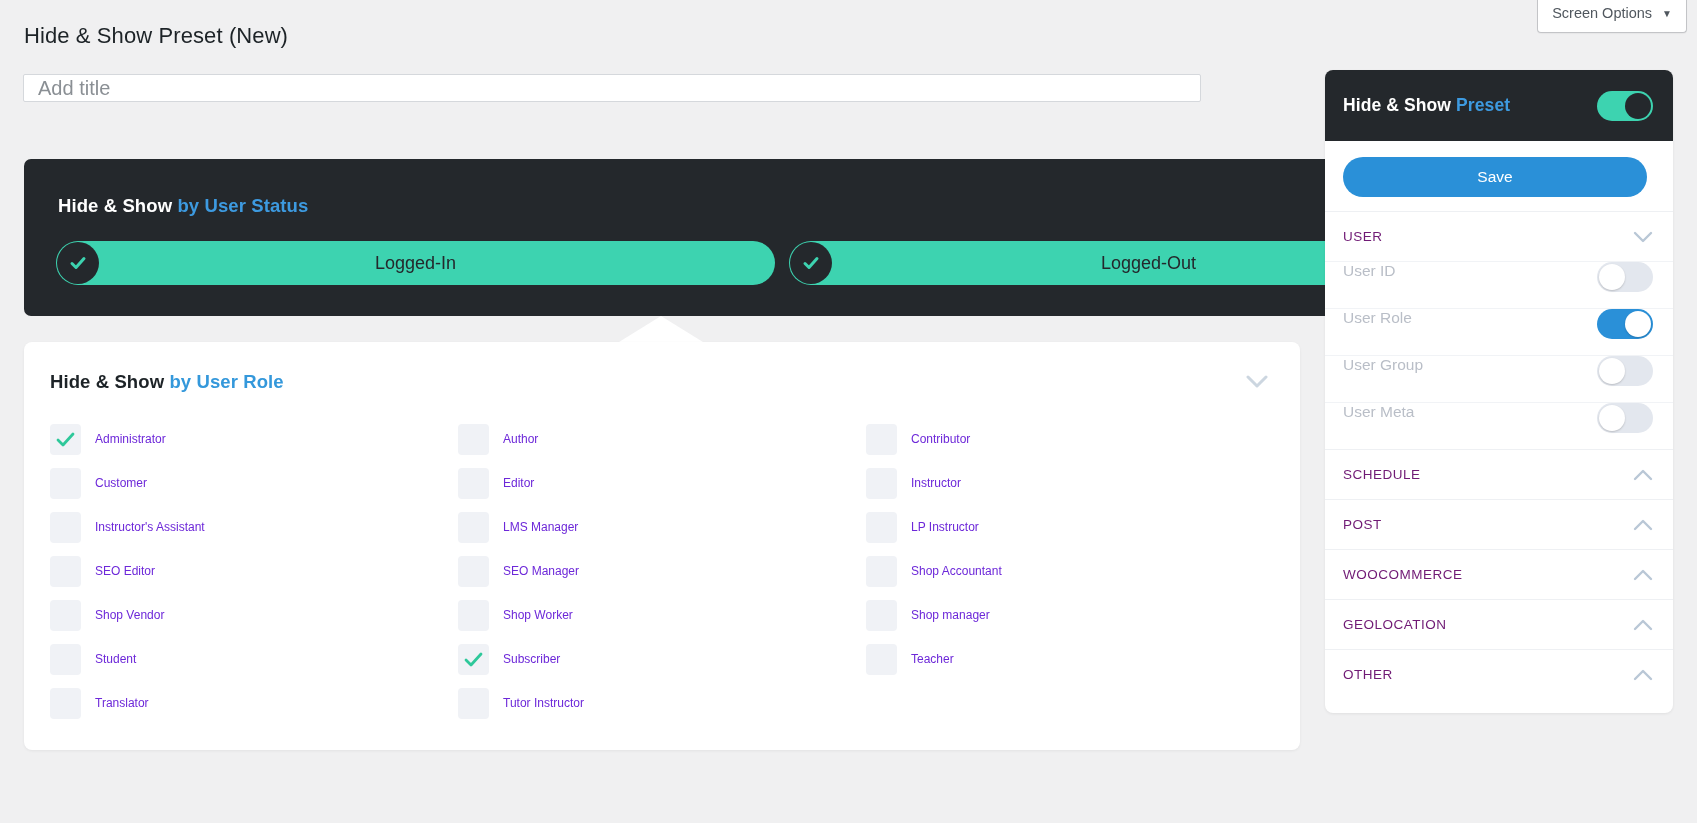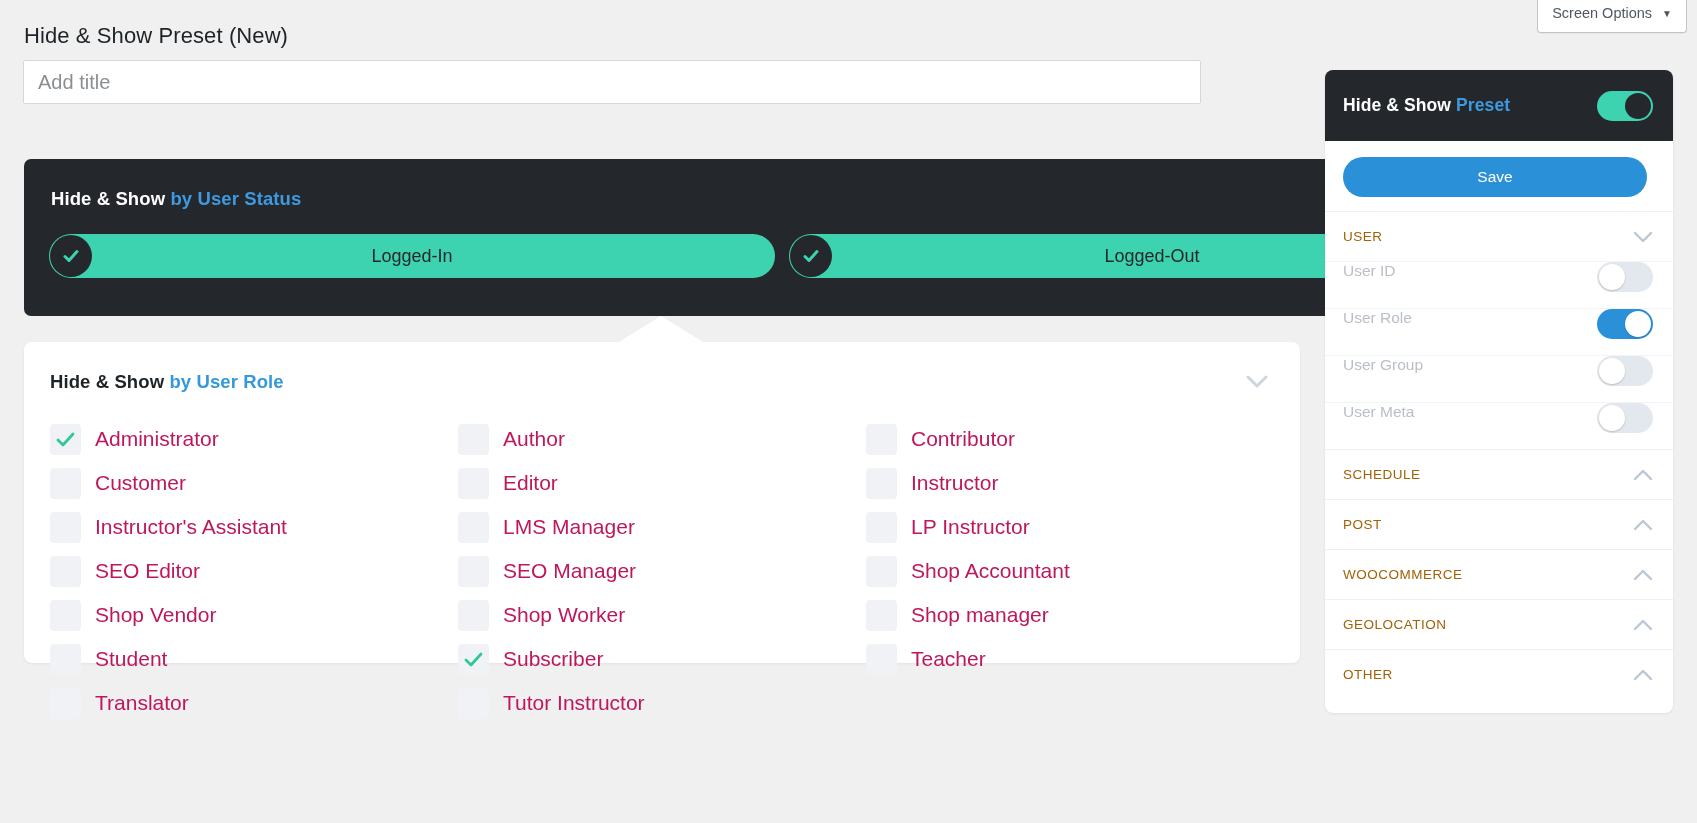--- a/index.html
+++ b/index.html
@@ -48,23 +48,23 @@
     font-size: 22px;
     font-weight: 400;
     color: #1d2327;
     letter-spacing: 0.1px;
   }
 
   
   .title-input-wrap {
     position: absolute;
     left: 23px;
-    top: 60px;
+    top: 74px;
     width: 1178px;
-    height: 44px;
+    height: 28px;
   }
   .title-input {
     width: 100%;
     height: 100%;
     border: 1px solid #d5d8dc;
     background: #ffffff;
     border-radius: 2px;
     font-size: 20px;
     font-family: "Liberation Sans", sans-serif;
     color: #2c3338;
@@ -75,21 +75,21 @@
 
   
   .panel-dark {
     position: absolute;
     left: 24px;
     top: 159px;
     width: 1516px;
     height: 157px;
     background: #24282c;
     border-radius: 7px;
-    padding: 1px;
+    padding: 8px;
   }
   .panel-dark-head {
     display: flex;
     align-items: center;
     justify-content: space-between;
     padding: 26px 30px 0 26px;
   }
   .panel-title { font-size: 18.5px; font-weight: 600; color: #ffffff; letter-spacing: .1px; }
   .panel-title .accent { color: #3498db; font-weight: 600; }
   .panel-title.accent-light .accent { color: #3d9ae0; }
@@ -147,21 +147,21 @@
     border-right: 42px solid transparent;
     border-bottom: 26px solid #ffffff;
   }
 
   
   .panel-light {
     position: absolute;
     left: 24px;
     top: 342px;
     width: 1276px;
-    height: 321px;
+    height: 408px;
     background: #ffffff;
     border-radius: 8px;
     box-shadow: 0 1px 3px rgba(0,0,0,0.06);
   }
   .panel-light-head {
     display: flex;
     align-items: center;
     justify-content: space-between;
     padding: 27px 30px 0 26px;
   }
@@ -186,22 +186,22 @@
     height: 31px;
     background: #f0f2f6;
     border-radius: 4px;
     flex: 0 0 31px;
     display: flex;
     align-items: center;
     justify-content: center;
   }
   .role-box svg { display: block; }
   .role-label {
-    font-size: 21px;
-    color: #be185d;
+    font-size: 12px;
+    color: #6d28d9;
   }
 
   
   .sidebar {
     position: absolute;
     left: 1325px;
     top: 70px;
     width: 348px;
     background: #ffffff;
     border-radius: 8px;
@@ -262,21 +262,21 @@
     align-items: center;
     justify-content: space-between;
     padding: 0 20px 0 18px;
     height: 50px;
     border-top: 1px solid #eef0f3;
     cursor: pointer;
     user-select: none;
   }
   .section-head .sec-label {
     font-size: 13.5px;
-    color: #a16207;
+    color: #701a75;
     letter-spacing: .5px;
     font-weight: 400;
   }
   .sec-chev svg { display: block; }
 
   .opt-row {
     display: flex;
     justify-content: space-between;
     padding: 0 20px 0 18px;
     height: 47px;

